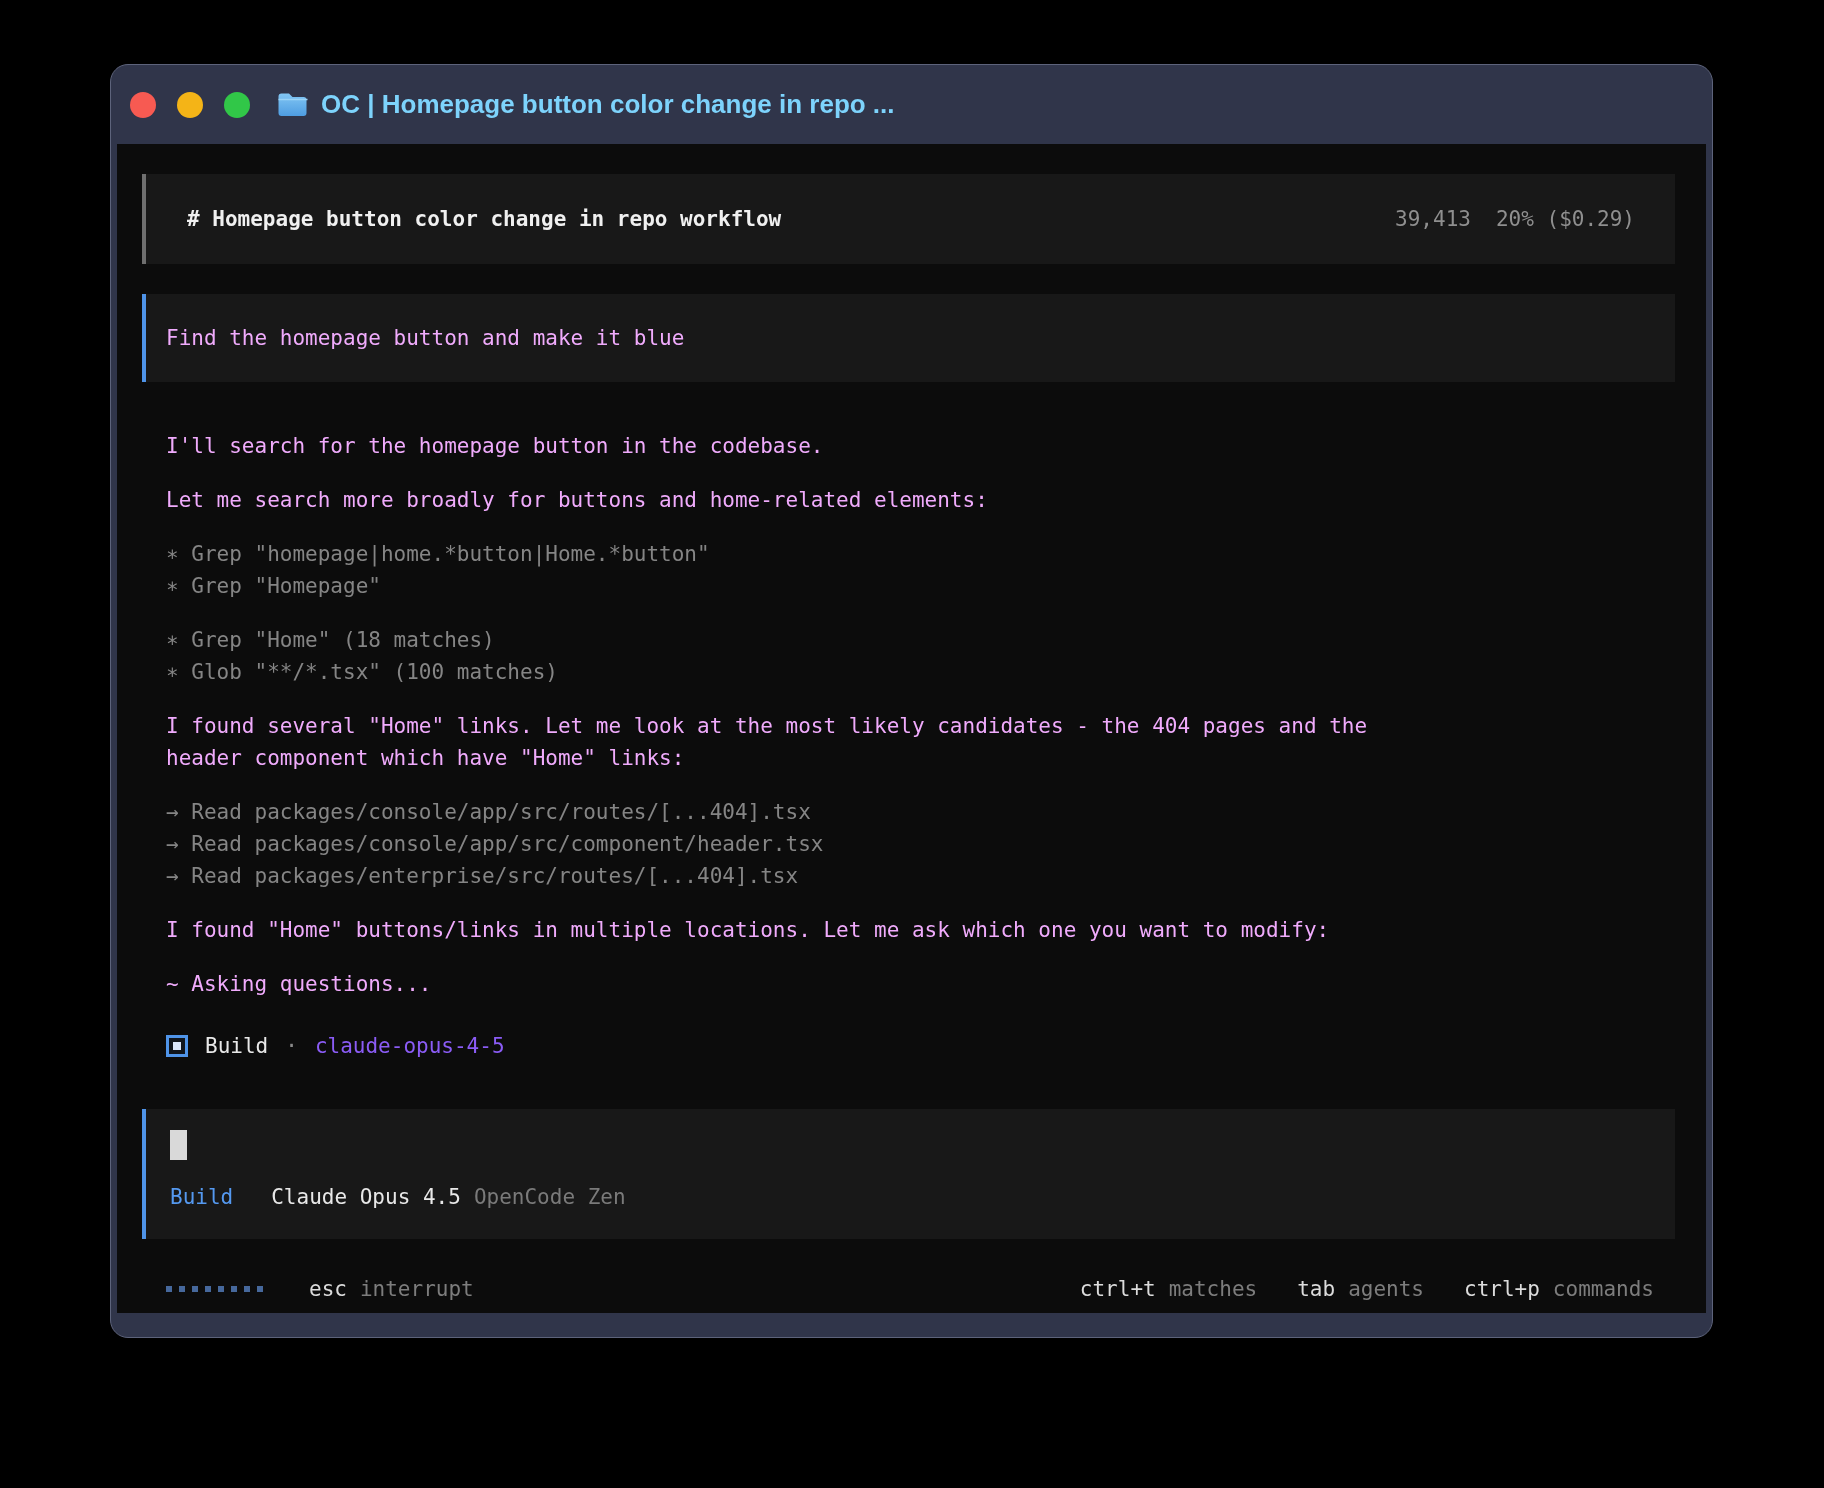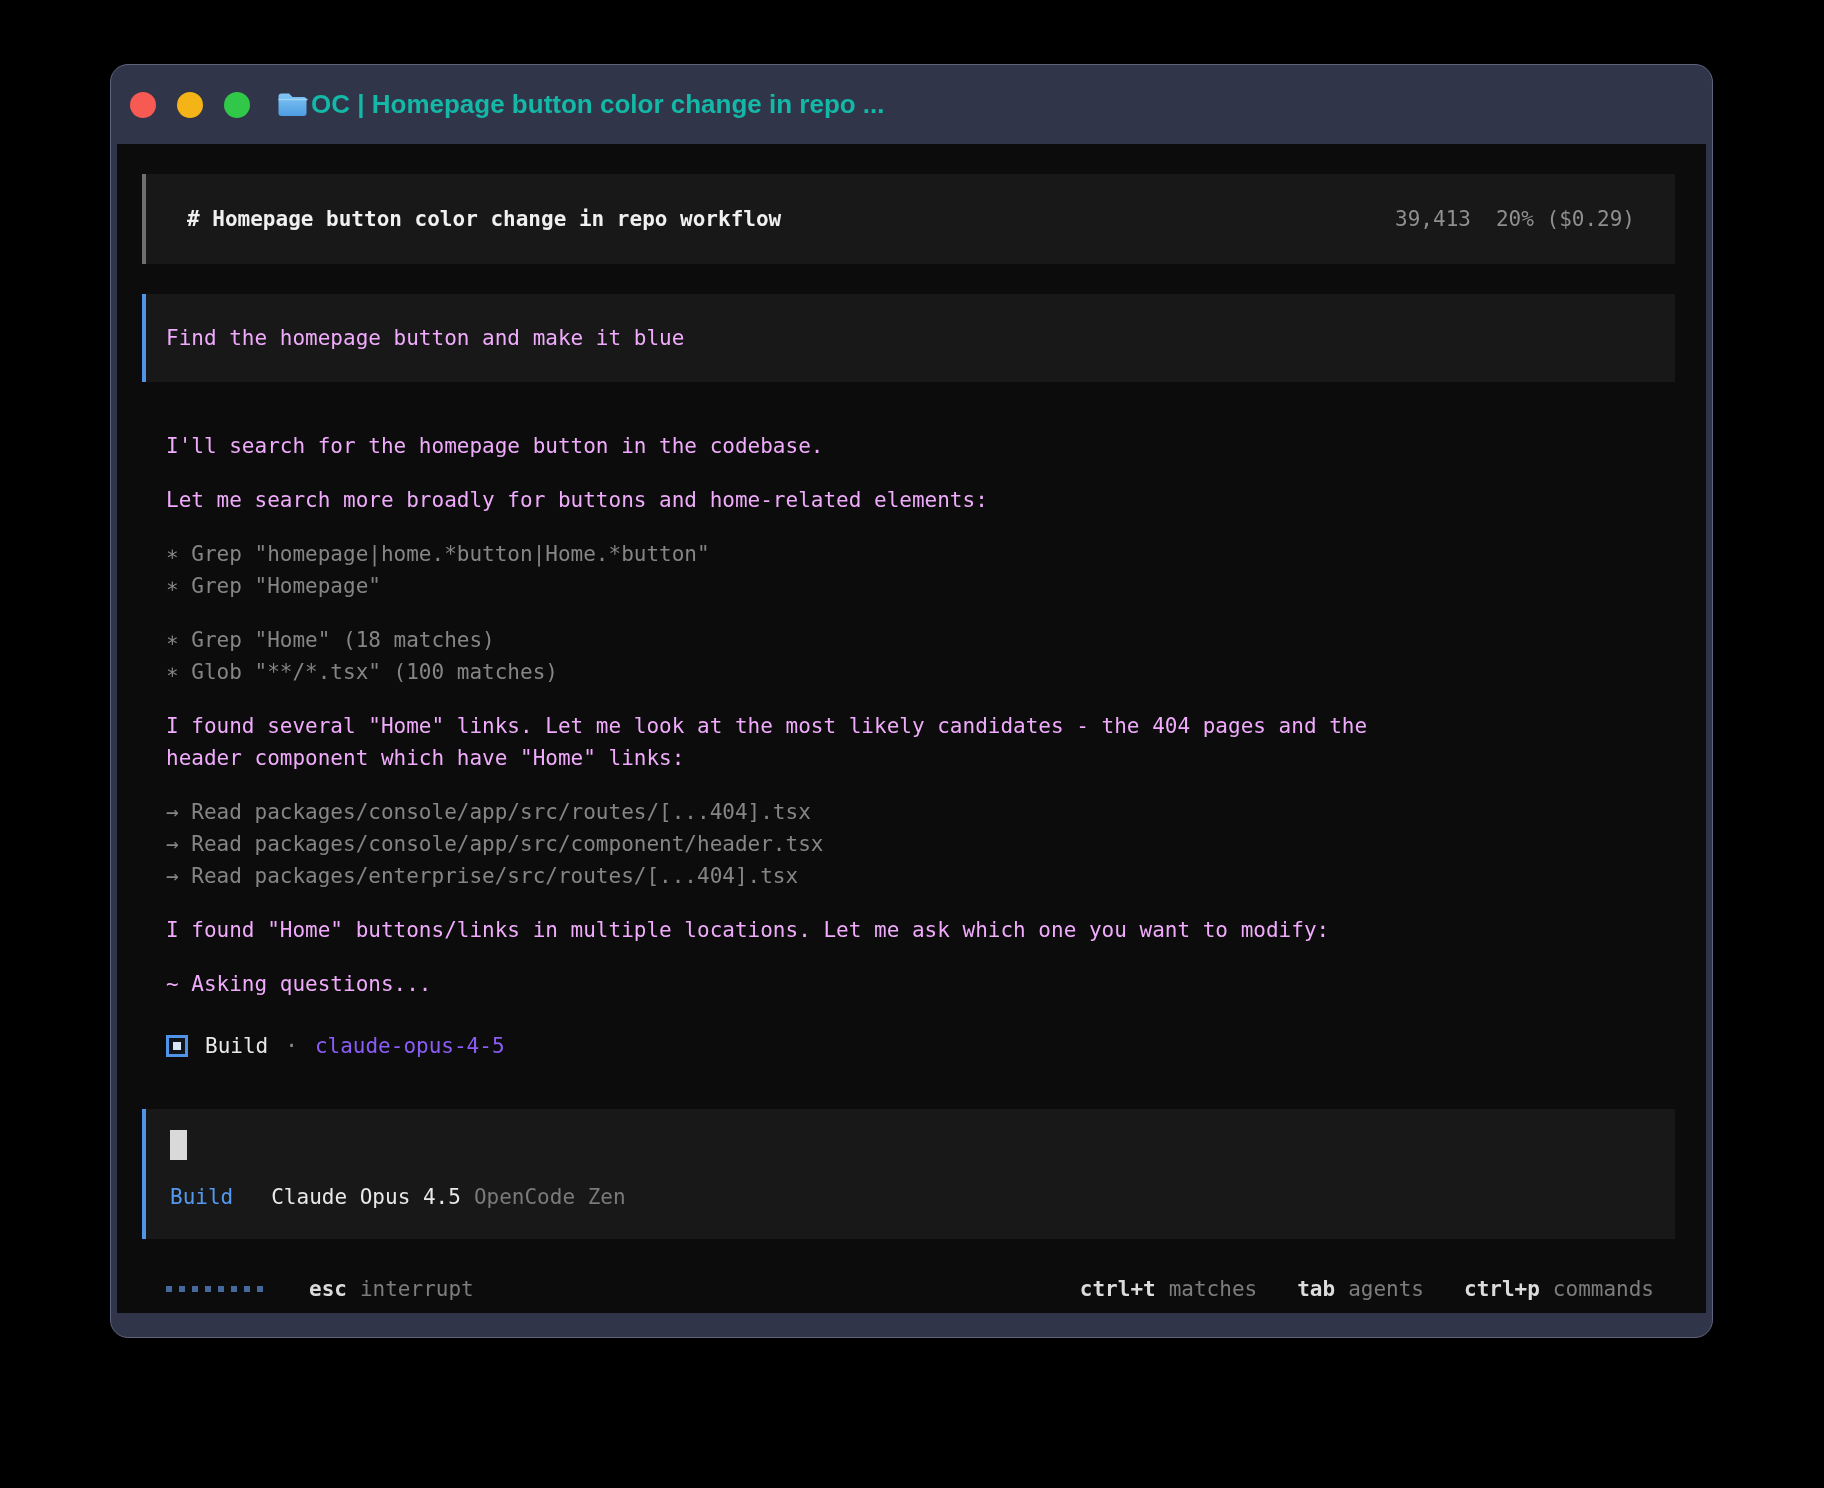--- a/index.html
+++ b/index.html
@@ -6,22 +6,22 @@
   .stage{position:relative;width:1824px;height:1488px;background:#000;overflow:hidden;
          font-family:"DejaVu Sans Mono",monospace;}
   .window{position:absolute;left:110px;top:64px;width:1603px;height:1274px;
           background:#30354a;border:1px solid #5d637b;border-radius:18px;
           box-sizing:border-box;overflow:hidden;display:flex;flex-direction:column;}
   
   .titlebar{height:79px;flex:0 0 auto;display:flex;align-items:center;padding-left:19px;}
   .lights{display:flex;align-items:center;gap:21px;}
   .light{width:26px;height:26px;border-radius:50%;padding:0;border:none;}
   .folder{margin-left:27px;display:flex;align-items:center;}
-  .win-title{margin-left:3px;font-family:"Liberation Sans",sans-serif;font-weight:bold;
-             font-size:26px;color:#14b8a6;white-space:nowrap;}
+  .win-title{margin-left:13px;font-family:"Liberation Sans",sans-serif;font-weight:bold;
+             font-size:26px;color:#7dd3fc;white-space:nowrap;}
   
   .terminal{flex:1 1 auto;margin:0 6px 24px 6px;background:#0c0c0c;
             padding:30px 31px 0 25px;box-sizing:border-box;
             font-size:21px;line-height:32px;color:#d6d6d6;overflow:hidden;}
   .panel{background:#181818;box-sizing:border-box;}
   .session-header{border-left:4px solid #6f6f6f;padding:29px 40px 29px 41px;
                   display:flex;justify-content:space-between;align-items:center;}
   .session-title{font-weight:bold;color:#f0f0f0;white-space:nowrap;}
   .session-stats{color:#8f8f8f;white-space:nowrap;}
   .session-stats .usage{margin-left:25px;}
@@ -46,21 +46,21 @@
   .input-footer{margin-top:20px;height:32px;display:flex;align-items:center;white-space:pre;}
   .if-agent{color:#5599f0;}
   .if-model{margin-left:38px;color:#e8e8e8;}
   .if-provider{margin-left:13px;color:#7a7a7a;}
   
   .status-bar{margin:34px 21px 0 24px;height:32px;display:flex;
               justify-content:space-between;align-items:center;}
   .sb-left{display:flex;align-items:center;}
   .spinner{display:flex;align-items:center;gap:7px;}
   .spinner i{display:block;width:6px;height:6px;background:#46689c;}
-  .key{font-weight:bold;color:#dcdcdc;}
+  .key{font-weight:normal;color:#dcdcdc;}
   .hint-label{color:#7d7d7d;margin-left:13px;}
   .esc-group{margin-left:46px;white-space:nowrap;}
   .sb-right{display:flex;align-items:center;}
   .hint-group{margin-left:40px;white-space:nowrap;}
   .hint-group:first-child{margin-left:0;}
 </style>
 </head>
 <body>
 
 <div class="stage">

